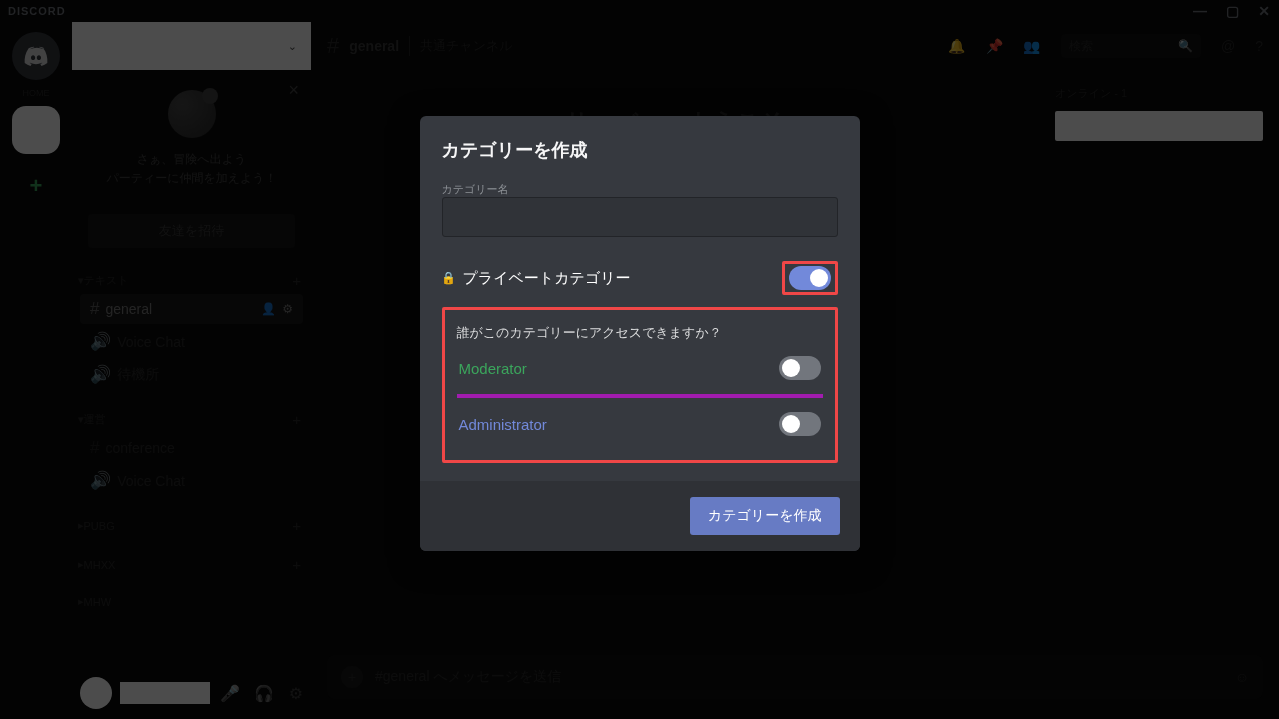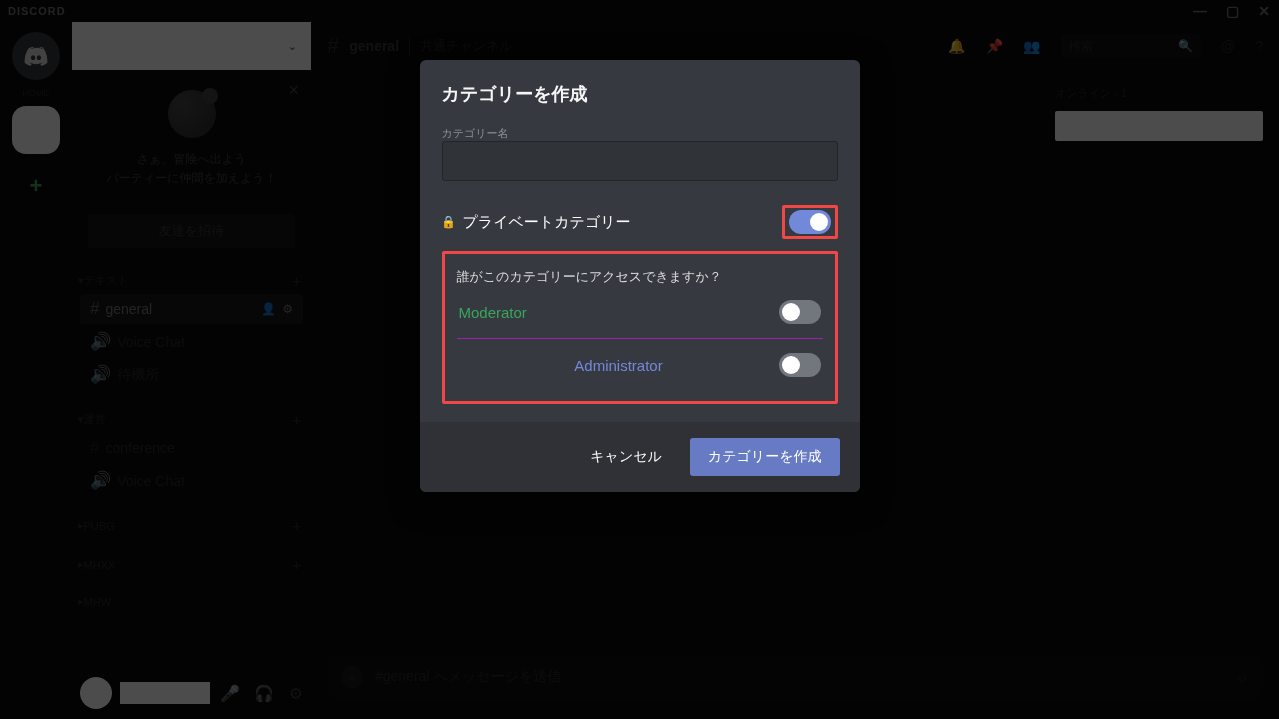--- a/index.html
+++ b/index.html
@@ -175,21 +175,21 @@
 .welcome-server .patch { display: inline-block; width: 200px; height: 20px; background: #fff; vertical-align: middle; }
 
 
 .modal-overlay {
   position: absolute;
   inset: 0;
   background: rgba(0,0,0,0.7);
   display: flex;
   align-items: flex-start;
   justify-content: center;
-  padding-top: 60px;
+  padding-top: 116px;
 }
 .modal {
   width: 440px;
   background: #36393f;
   border-radius: 6px;
   overflow: hidden;
   box-shadow: 0 8px 30px rgba(0,0,0,0.5);
 }
 .modal-body { padding: 22px 22px 18px; }
 .modal-title {
@@ -238,21 +238,21 @@
   border: 3px solid #f04747;
   border-radius: 2px;
   margin-top: 12px;
   padding: 14px 12px 10px;
 }
 .access-title { color: #dcddde; font-size: 13px; }
 .role-row {
   display: flex; align-items: center;
   padding: 14px 2px;
 }
-.role-row + .role-row { border-top: 1px solid #a21caf; text-align: center; }
+.role-row + .role-row { border-top: 4px solid #a21caf; }
 .role-name { font-size: 15px; flex: 1; }
 .role-mod { color: #3ba55c; }
 .role-admin { color: #7289da; }
 .modal-footer {
   background: #2f3136;
   padding: 16px 20px;
   display: flex; justify-content: flex-end; gap: 10px;
 }
 .btn {
   padding: 10px 18px; border-radius: 3px; font-size: 14px;
@@ -427,17 +427,16 @@
         </div>
         <div class="role-row">
           <span class="role-name role-admin">Administrator</span>
           <span class="toggle">
               <span class="knob"></span>
             </span>
         </div>
       </div>
     </div>
     <div class="modal-footer">
-      <button class="btn btn-cancel">キャンセル</button>
       <button class="btn btn-primary">カテゴリーを作成</button>
     </div>
   </div>
 </div>
 
 </body></html>

